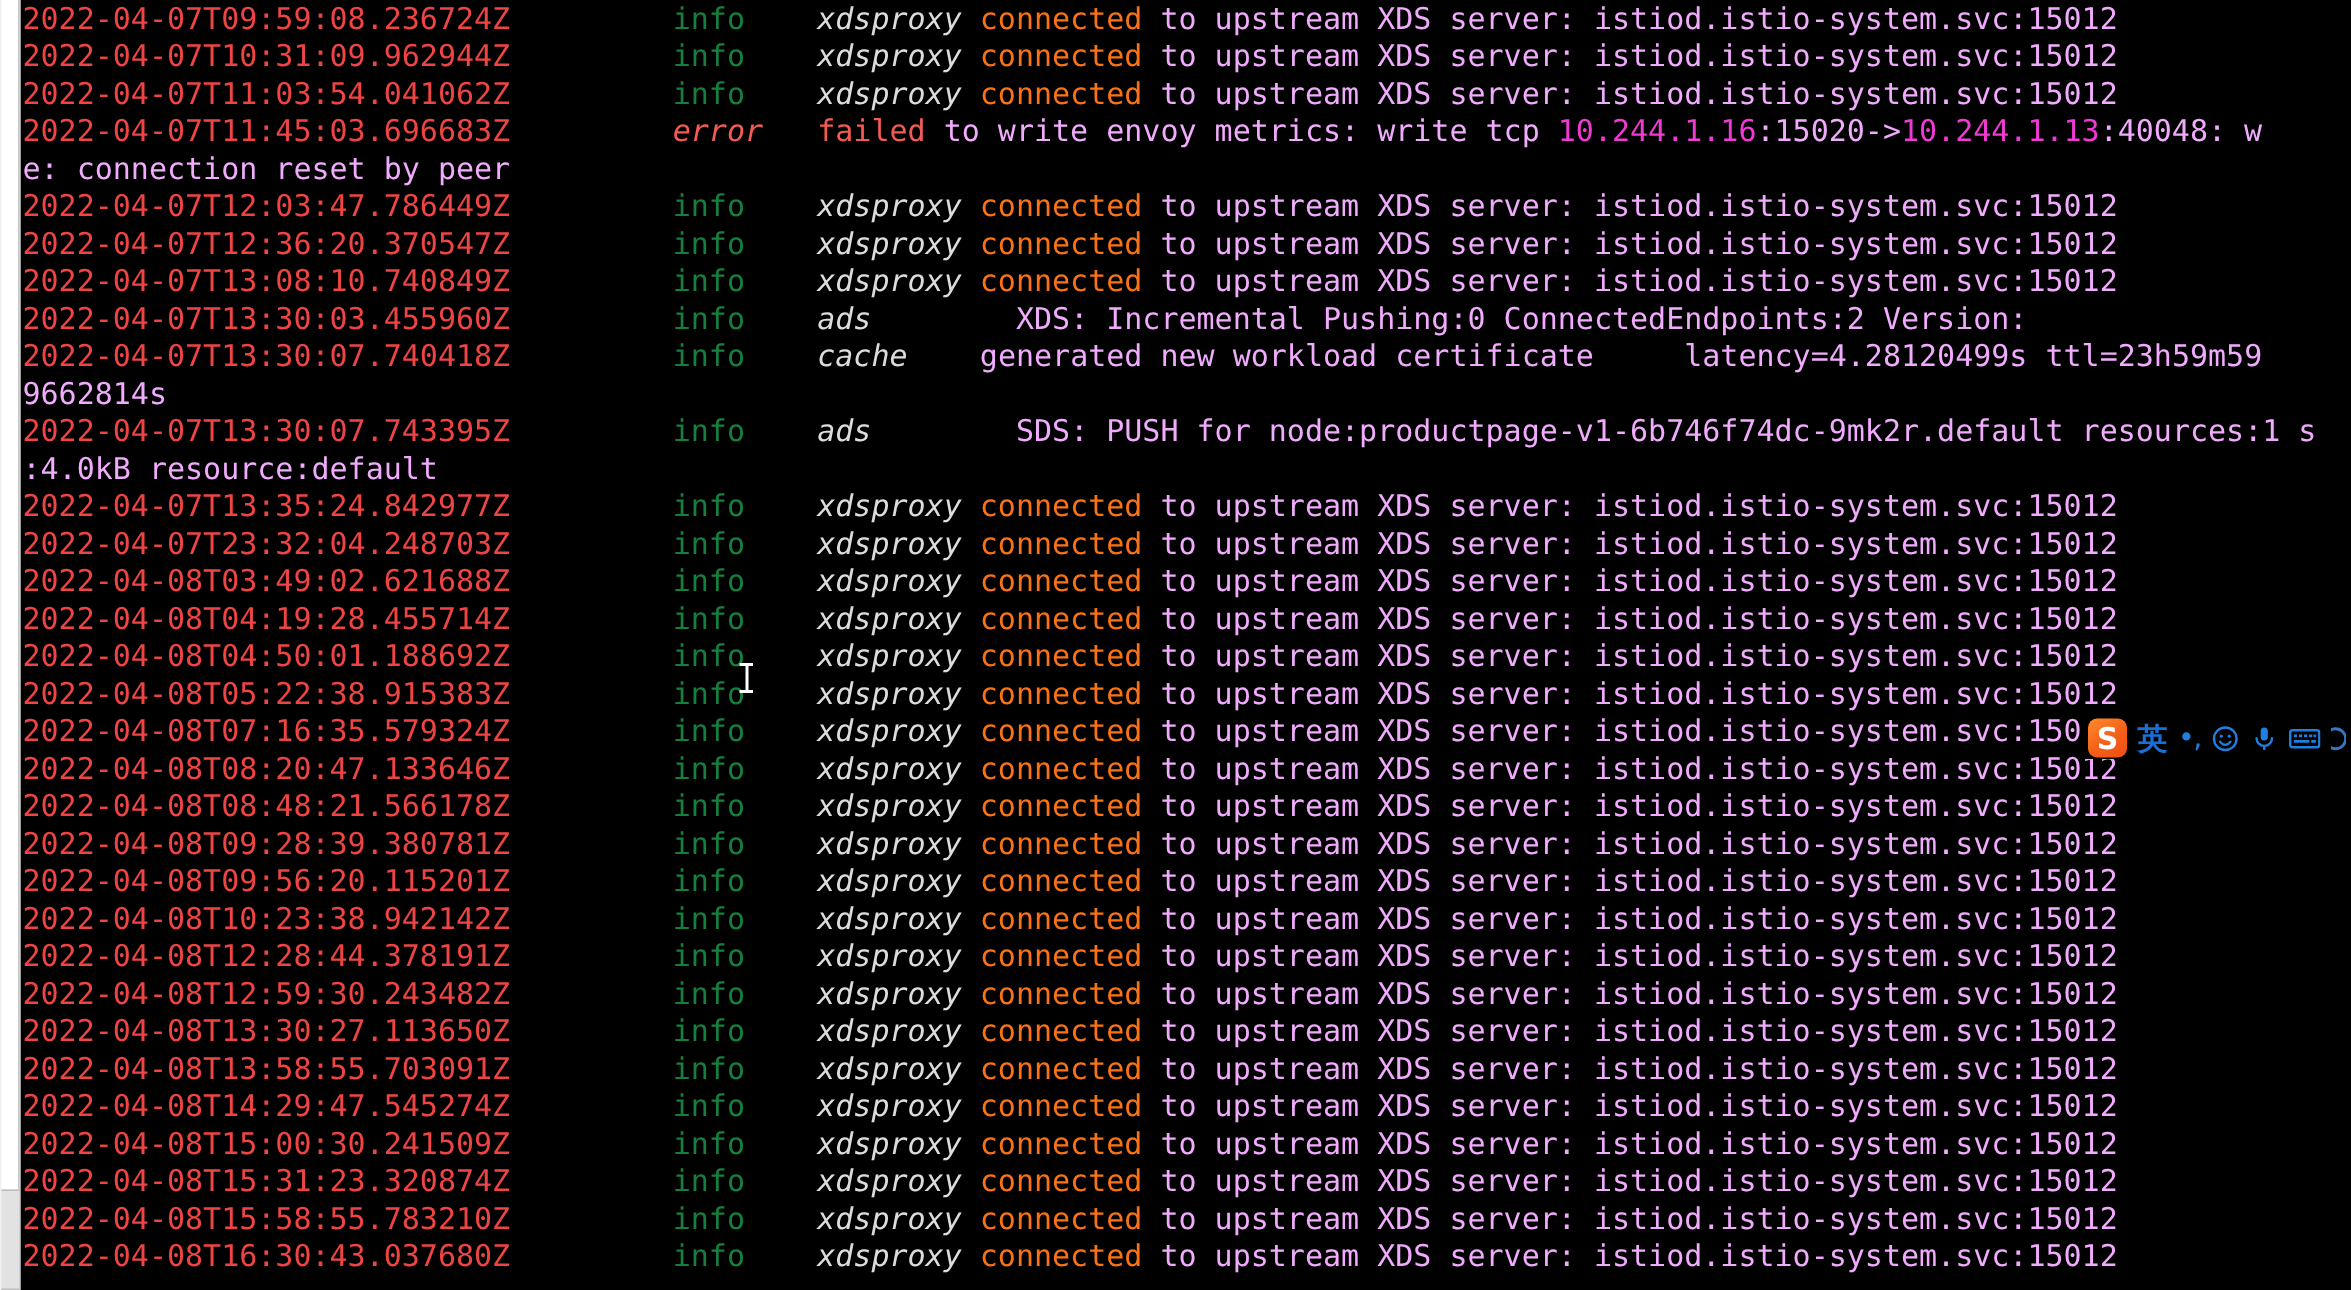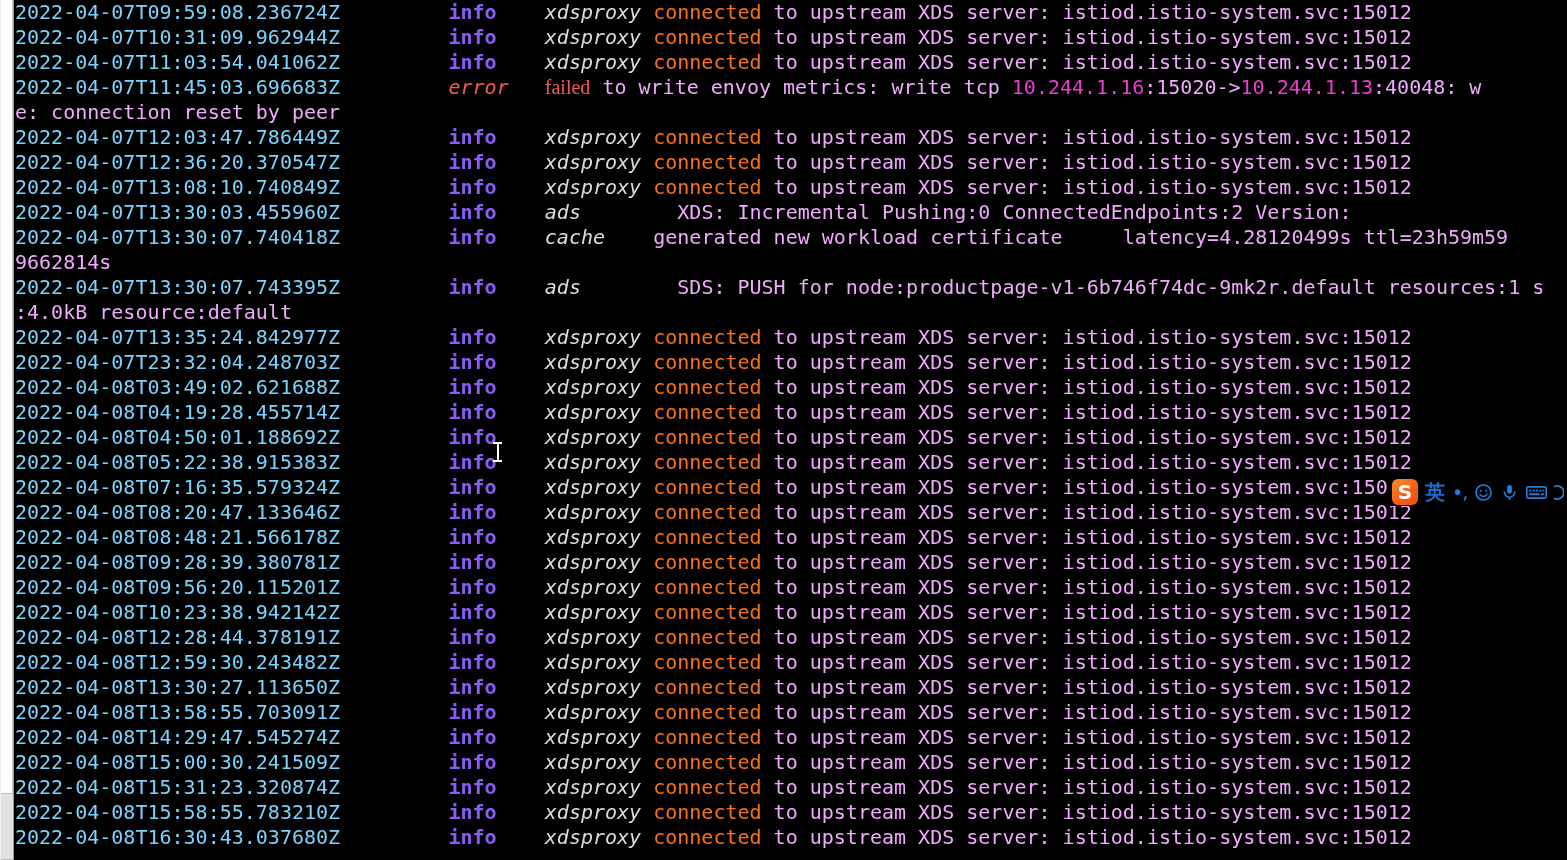--- a/index.html
+++ b/index.html
@@ -50,27 +50,27 @@
     font-size: 20px;
     line-height: 25px;
     white-space: pre;
     overflow: hidden;
   }
   .log-line {
     height: 25px;
     white-space: pre;
     color: #d8d8d8;
   }
-  .ts      { color: #7dd3fc; }
-  .lvl-info{ color: #8b5cf6; font-weight: bold; }
+  .ts      { color: #ef4444; }
+  .lvl-info{ color: #15803d; }
   .lvl-err { color: #f35b55; font-style: italic; }
   .scope   { color: #dcdcdc; font-style: italic; }
   .msg     { color: #f0abfc; }
   .ok      { color: #f97316; text-align: right; }
-  .errtxt  { color: #f35b55; font-family: Liberation Serif, serif; }
+  .errtxt  { color: #f35b55; }
   .ip      { color: #f13ad4; }
 
   
   #top-sliver {
     position: absolute;
     left: 15px; top: -18px;
     width: 1552px; height: 25px;
     font-family: "DejaVu Sans Mono", "Liberation Mono", monospace;
     font-size: 20px; line-height: 25px;
     white-space: pre;

